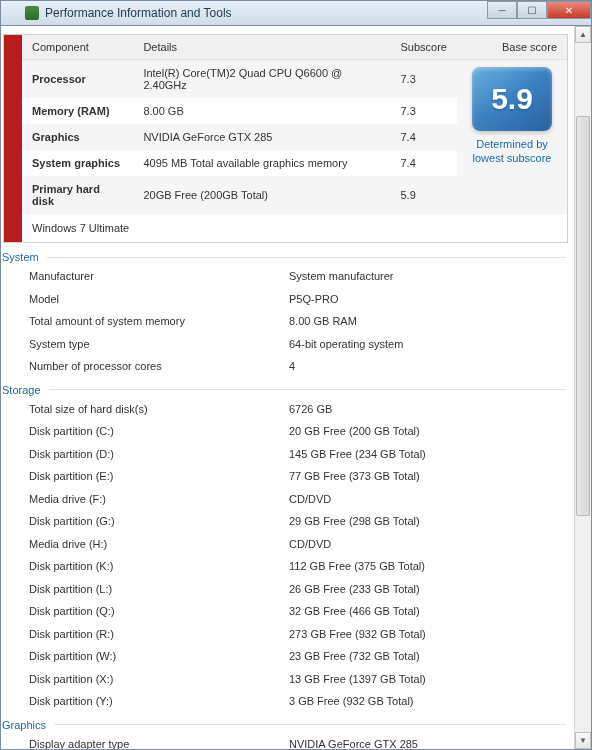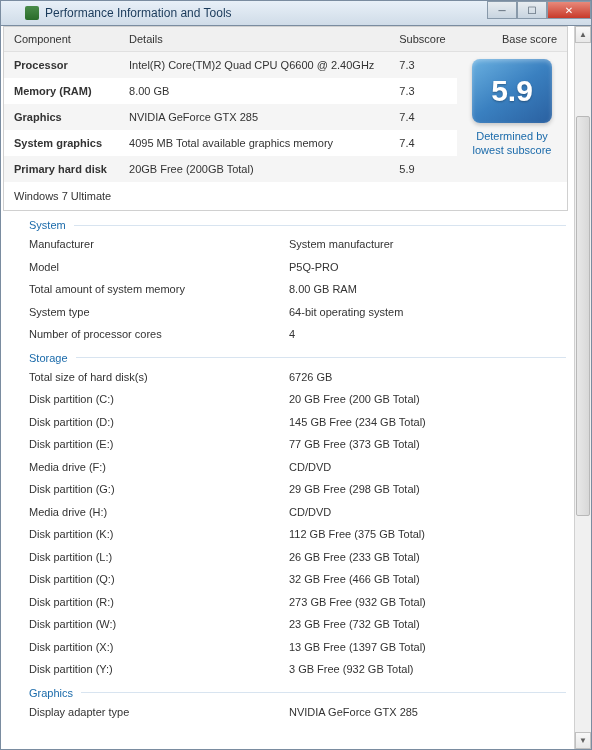--- a/index.html
+++ b/index.html
@@ -7,36 +7,36 @@
     
     .titlebar { height: 26px; background: linear-gradient(#e8f0f8, #d0dce8); border: 1px solid #7a8ca0; display: flex; align-items: center; padding-left: 24px; position: relative; }
     .titlebar-icon { width: 14px; height: 14px; background: linear-gradient(#4a8c4a, #2a6c2a); margin-right: 6px; border-radius: 2px; }
     .titlebar-text { color: #1a3a5a; font-size: 12px; }
     .win-controls { position: absolute; right: 0; top: 0; display: flex; }
     .win-btn { width: 30px; height: 18px; border: 1px solid #8899aa; display: flex; align-items: center; justify-content: center; font-size: 10px; font-family: Arial; }
     .win-min, .win-max { background: linear-gradient(#e8ecf0, #c8d4e0); color: #3a4a5a; }
     .win-close { background: linear-gradient(#e8897a, #c83a2a); color: #fff; width: 44px; }
     
     .content { border: 1px solid #7a8ca0; border-top: none; height: 724px; overflow-y: auto; padding: 0; position: relative; }
-    .inner { border: 1px solid #d0d0d0; margin: 0 6px 2px 2px; background: #701a75; }
+    .inner { border: 1px solid #d0d0d0; margin: 8px 6px 2px 2px; background: #b91c1c; padding-left: 18px; }
     
     .score-table { width: 100%; border-collapse: collapse; }
     .score-table th { background: #f0f0f0; color: #333; font-weight: normal; text-align: left; padding: 6px 10px; font-size: 11px; border-bottom: 1px solid #e0e0e0; }
     .score-table td { padding: 7px 10px; font-size: 11px; color: #333; }
     .score-table tbody tr:nth-child(odd) { background: #f5f5f5; }
     .score-table tbody tr:nth-child(even) { background: #fff; }
     .score-table .bold td:first-child { font-weight: bold; }
     .os-row { padding: 8px 10px; font-size: 11px; color: #333; background: #fff; }
     
     .badge-cell { vertical-align: top; padding: 8px 12px; text-align: center; }
     .badge { width: 80px; height: 64px; background: linear-gradient(145deg, #6ab0e0, #3a80c0, #2a60a0); border-radius: 8px; display: flex; align-items: center; justify-content: center; margin: 0 auto 6px; box-shadow: inset 0 2px 4px rgba(255,255,255,0.3), 0 2px 4px rgba(0,0,0,0.2); }
     .badge-num { color: #fff; font-size: 30px; font-weight: bold; text-shadow: 0 1px 2px rgba(0,0,0,0.3); }
     .badge-text { color: #1a6aaa; font-size: 11px; line-height: 1.3; }
     
-    .section-header { color: #1a6aaa; font-size: 11px; padding: 6px 8px 2px 28px; display: flex; align-items: center; }
+    .section-header { color: #1a6aaa; font-size: 11px; padding: 6px 8px 2px 1px; display: flex; align-items: center; }
     .section-header::after { content: ''; flex: 1; height: 1px; background: #d8e4f0; margin-left: 8px; }
     
     .info-row { display: flex; padding: 3px 0 3px 28px; font-size: 11px; color: #333; line-height: 1.5; }
     .info-label { width: 260px; flex-shrink: 0; }
     .info-value { flex: 1; }
     
     .scrollbar-track { position: absolute; right: 0; top: 0; bottom: 0; width: 17px; background: #f0f0f0; border-left: 1px solid #d0d0d0; }
     .scroll-arrow { height: 17px; background: linear-gradient(#f8f8f8, #e8e8e8); border: 1px solid #c0c0c0; display: flex; align-items: center; justify-content: center; font-size: 8px; color: #606060; }
     .scroll-thumb { position: absolute; top: 90px; left: 1px; right: 1px; height: 400px; background: linear-gradient(90deg, #e8e8e8, #d8d8d8); border: 1px solid #b8b8b8; border-radius: 2px; }
     

